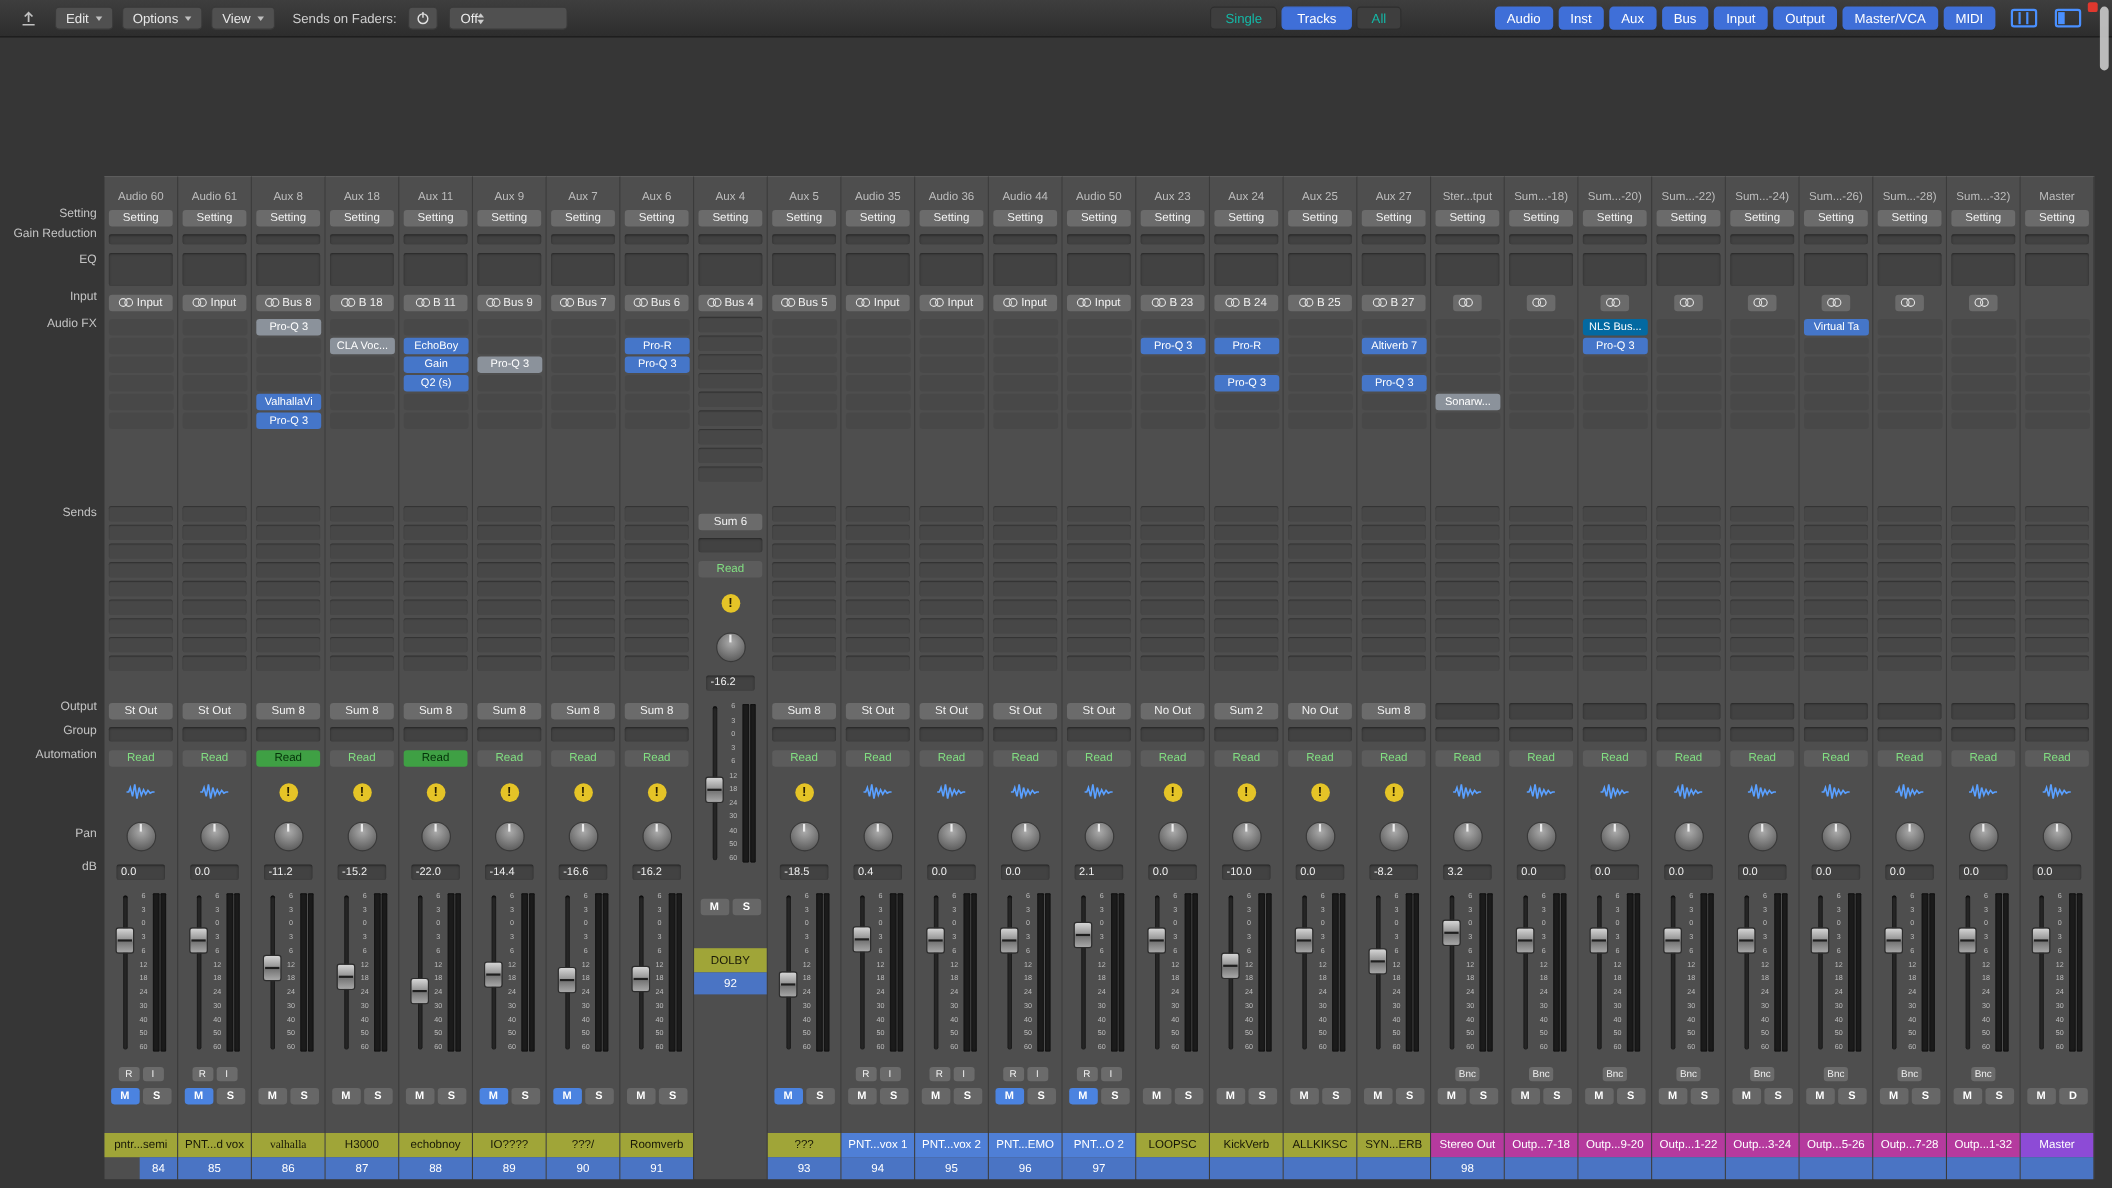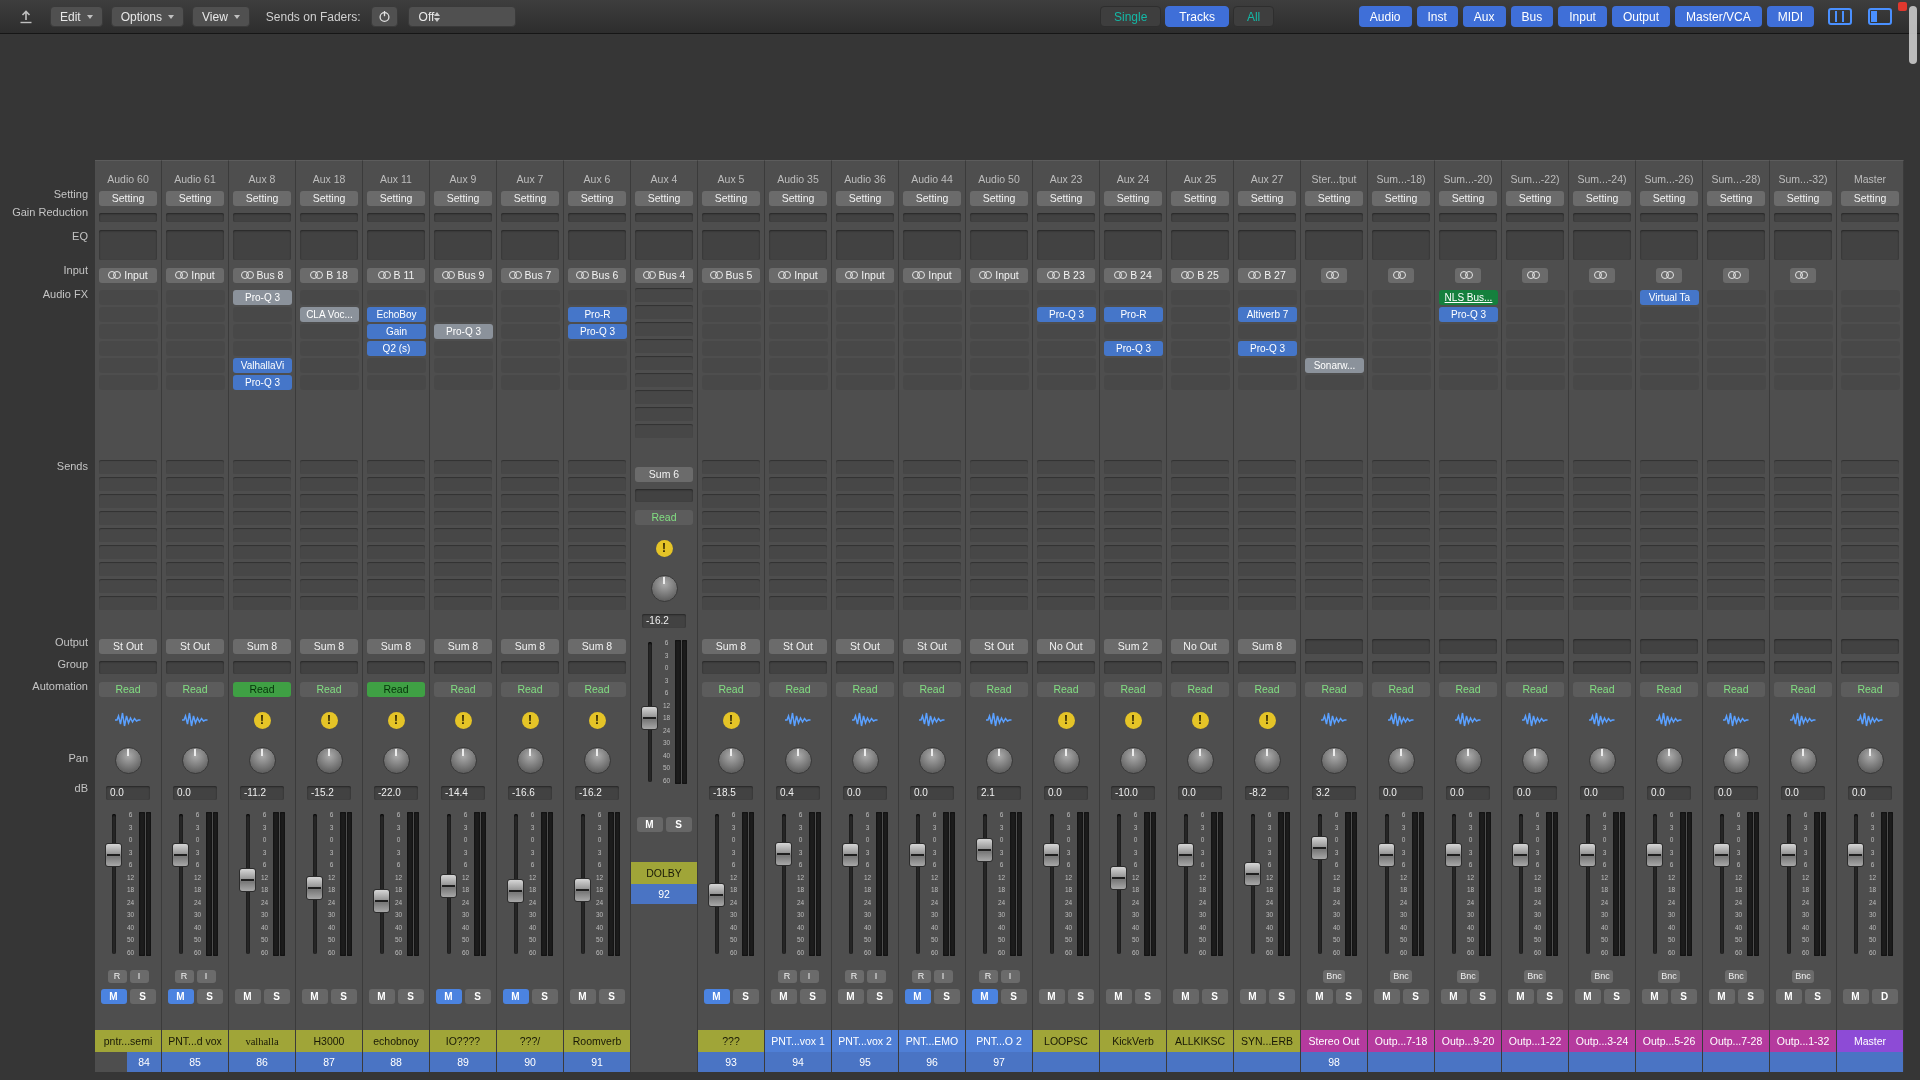--- a/index.html
+++ b/index.html
@@ -1993,21 +1993,21 @@
     <div class="row r-eq">
           <div class="inset eq-slot"></div>
         </div>
     <div class="row r-input">
       <button class="btn input-btn" style="width: 26px;">
         <span class="stereo-ic"></span>
         <span class="input-label"></span>
       </button>
     </div>
     <div class="fx-area">
-          <div class="fx-slot" style="top: 4px; background: #15803d; text-decoration: underline;">NLS Bus...</div>
+          <div class="fx-slot" style="top: 4px; background: #0369a1;">NLS Bus...</div>
           <div class="fx-slot" style="top: 21px; background: rgb(69, 118, 201);">Pro-Q 3</div>
           <div class="fx-slot" style="top: 38px;"></div>
           <div class="fx-slot" style="top: 55px;"></div>
           <div class="fx-slot" style="top: 72px;"></div>
           <div class="fx-slot" style="top: 89px;"></div>
         </div>
     <div class="sends-area">
           <div class="send-slot"></div>
           <div class="send-slot"></div>
           <div class="send-slot"></div>

